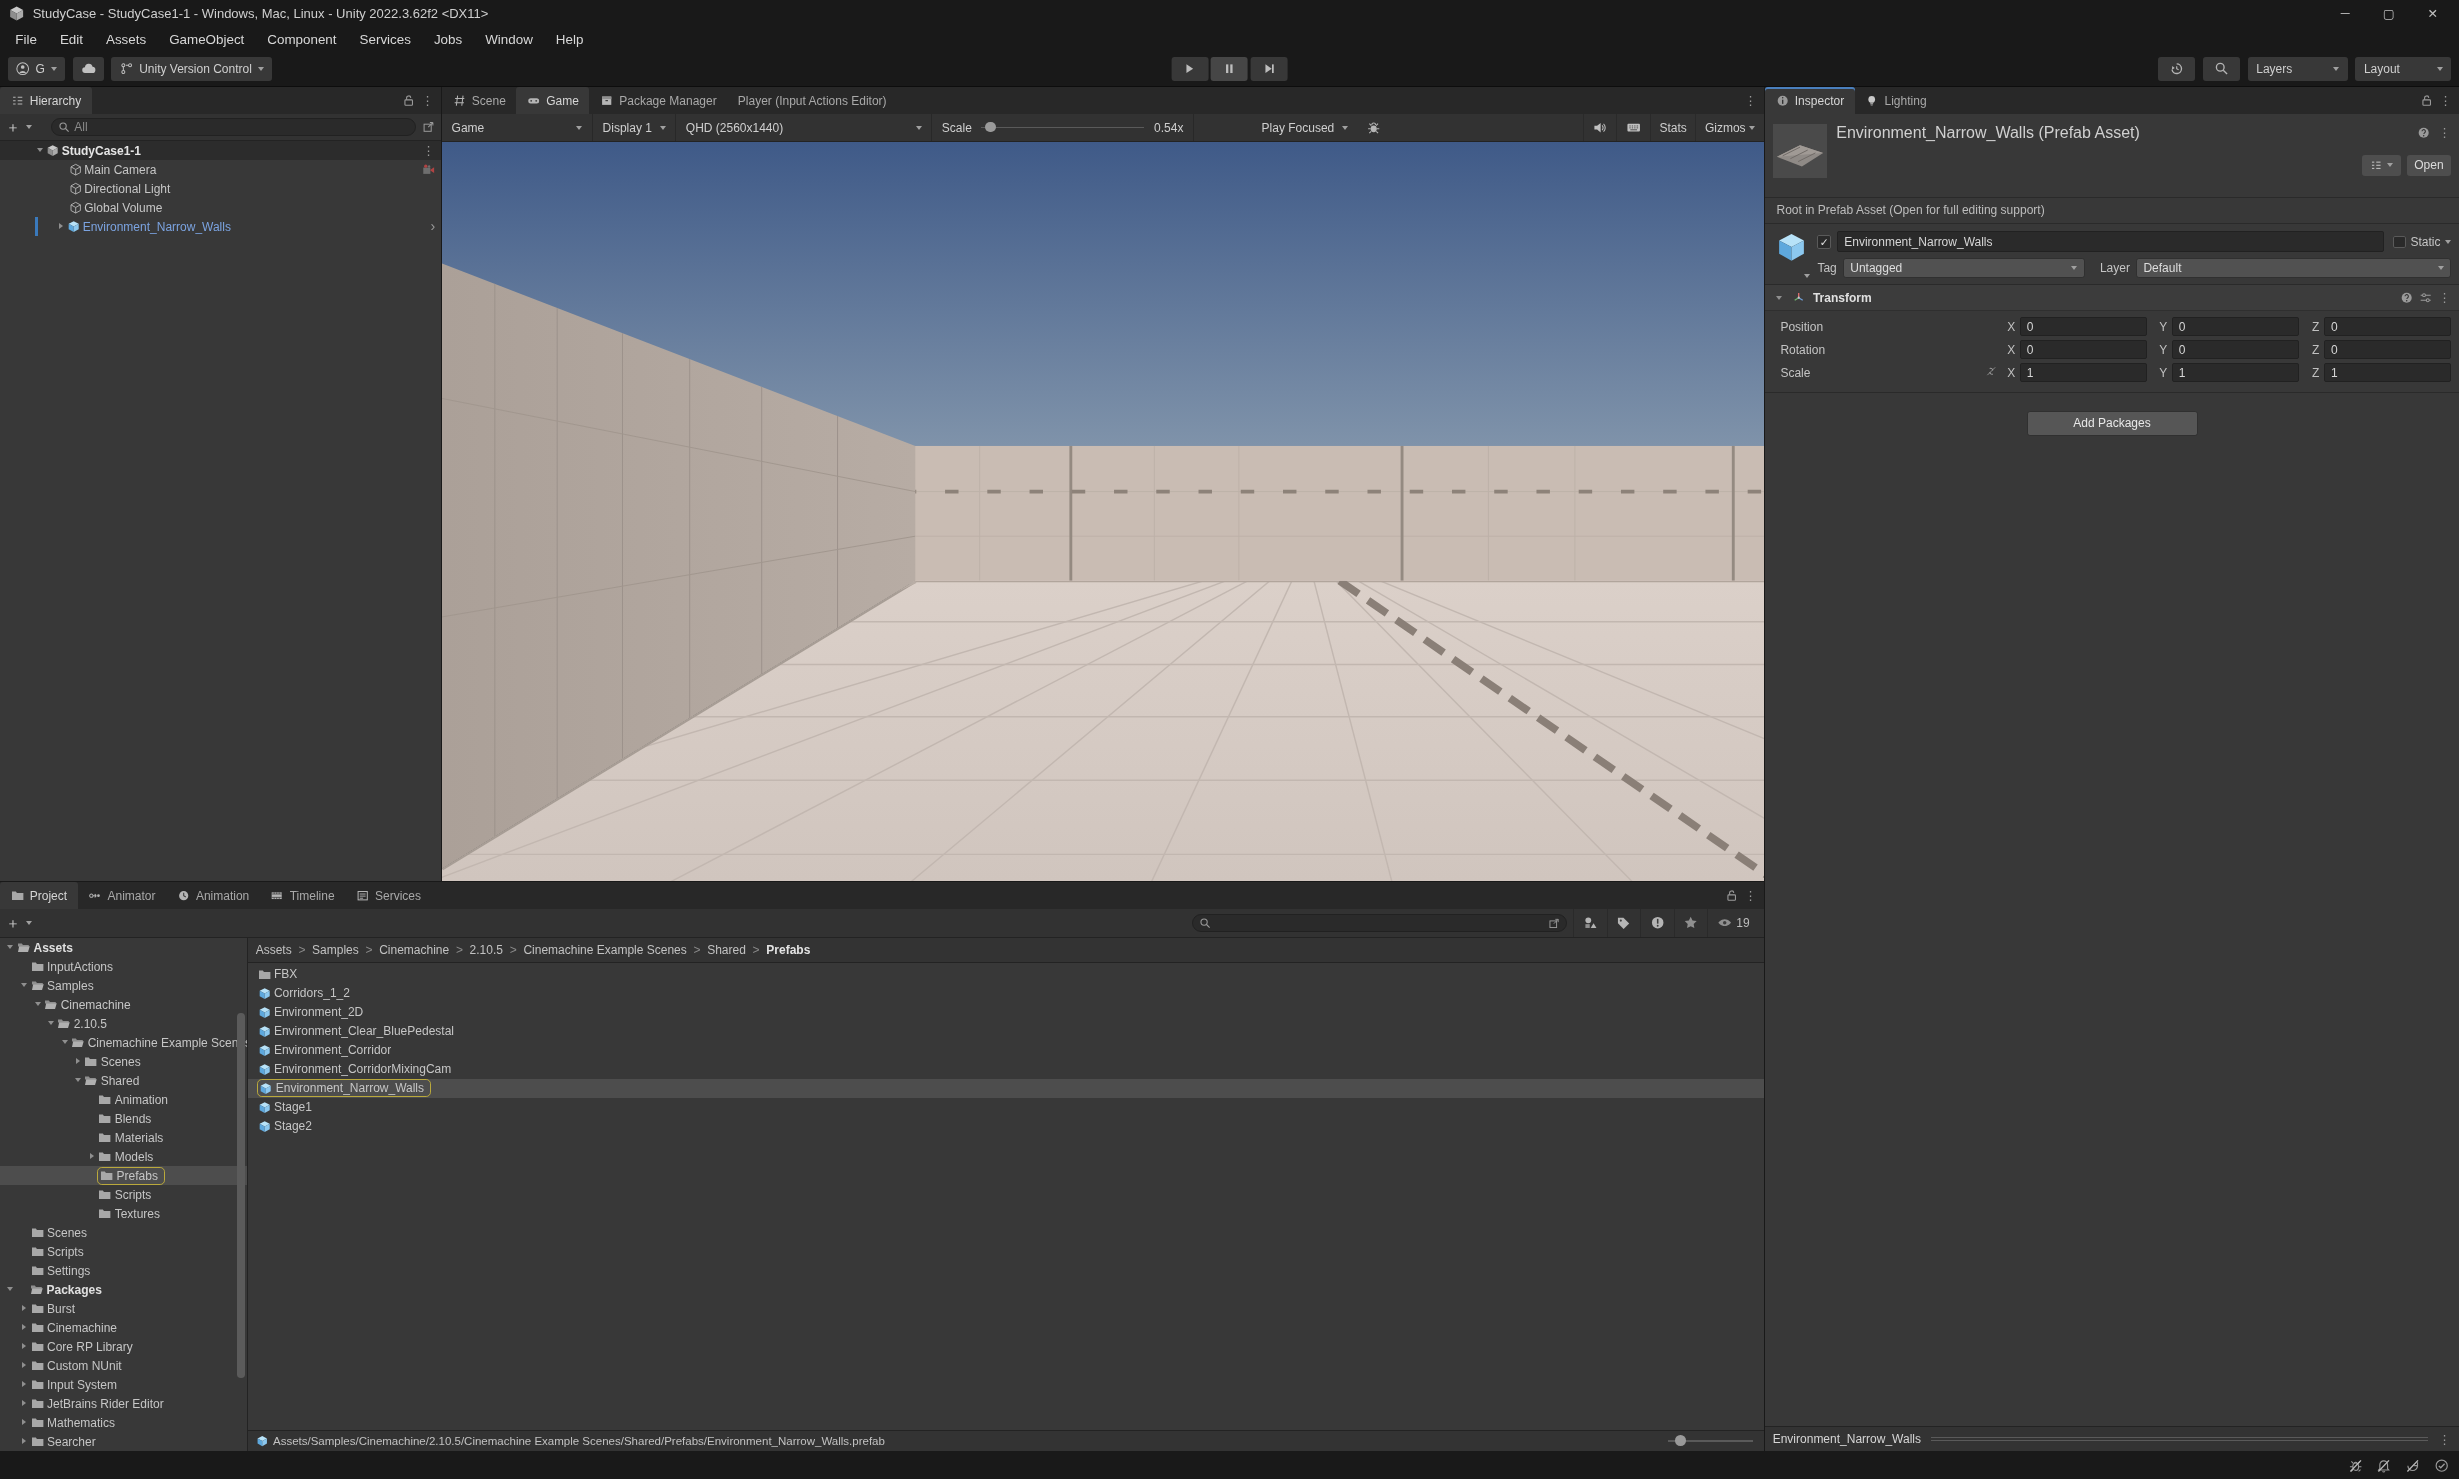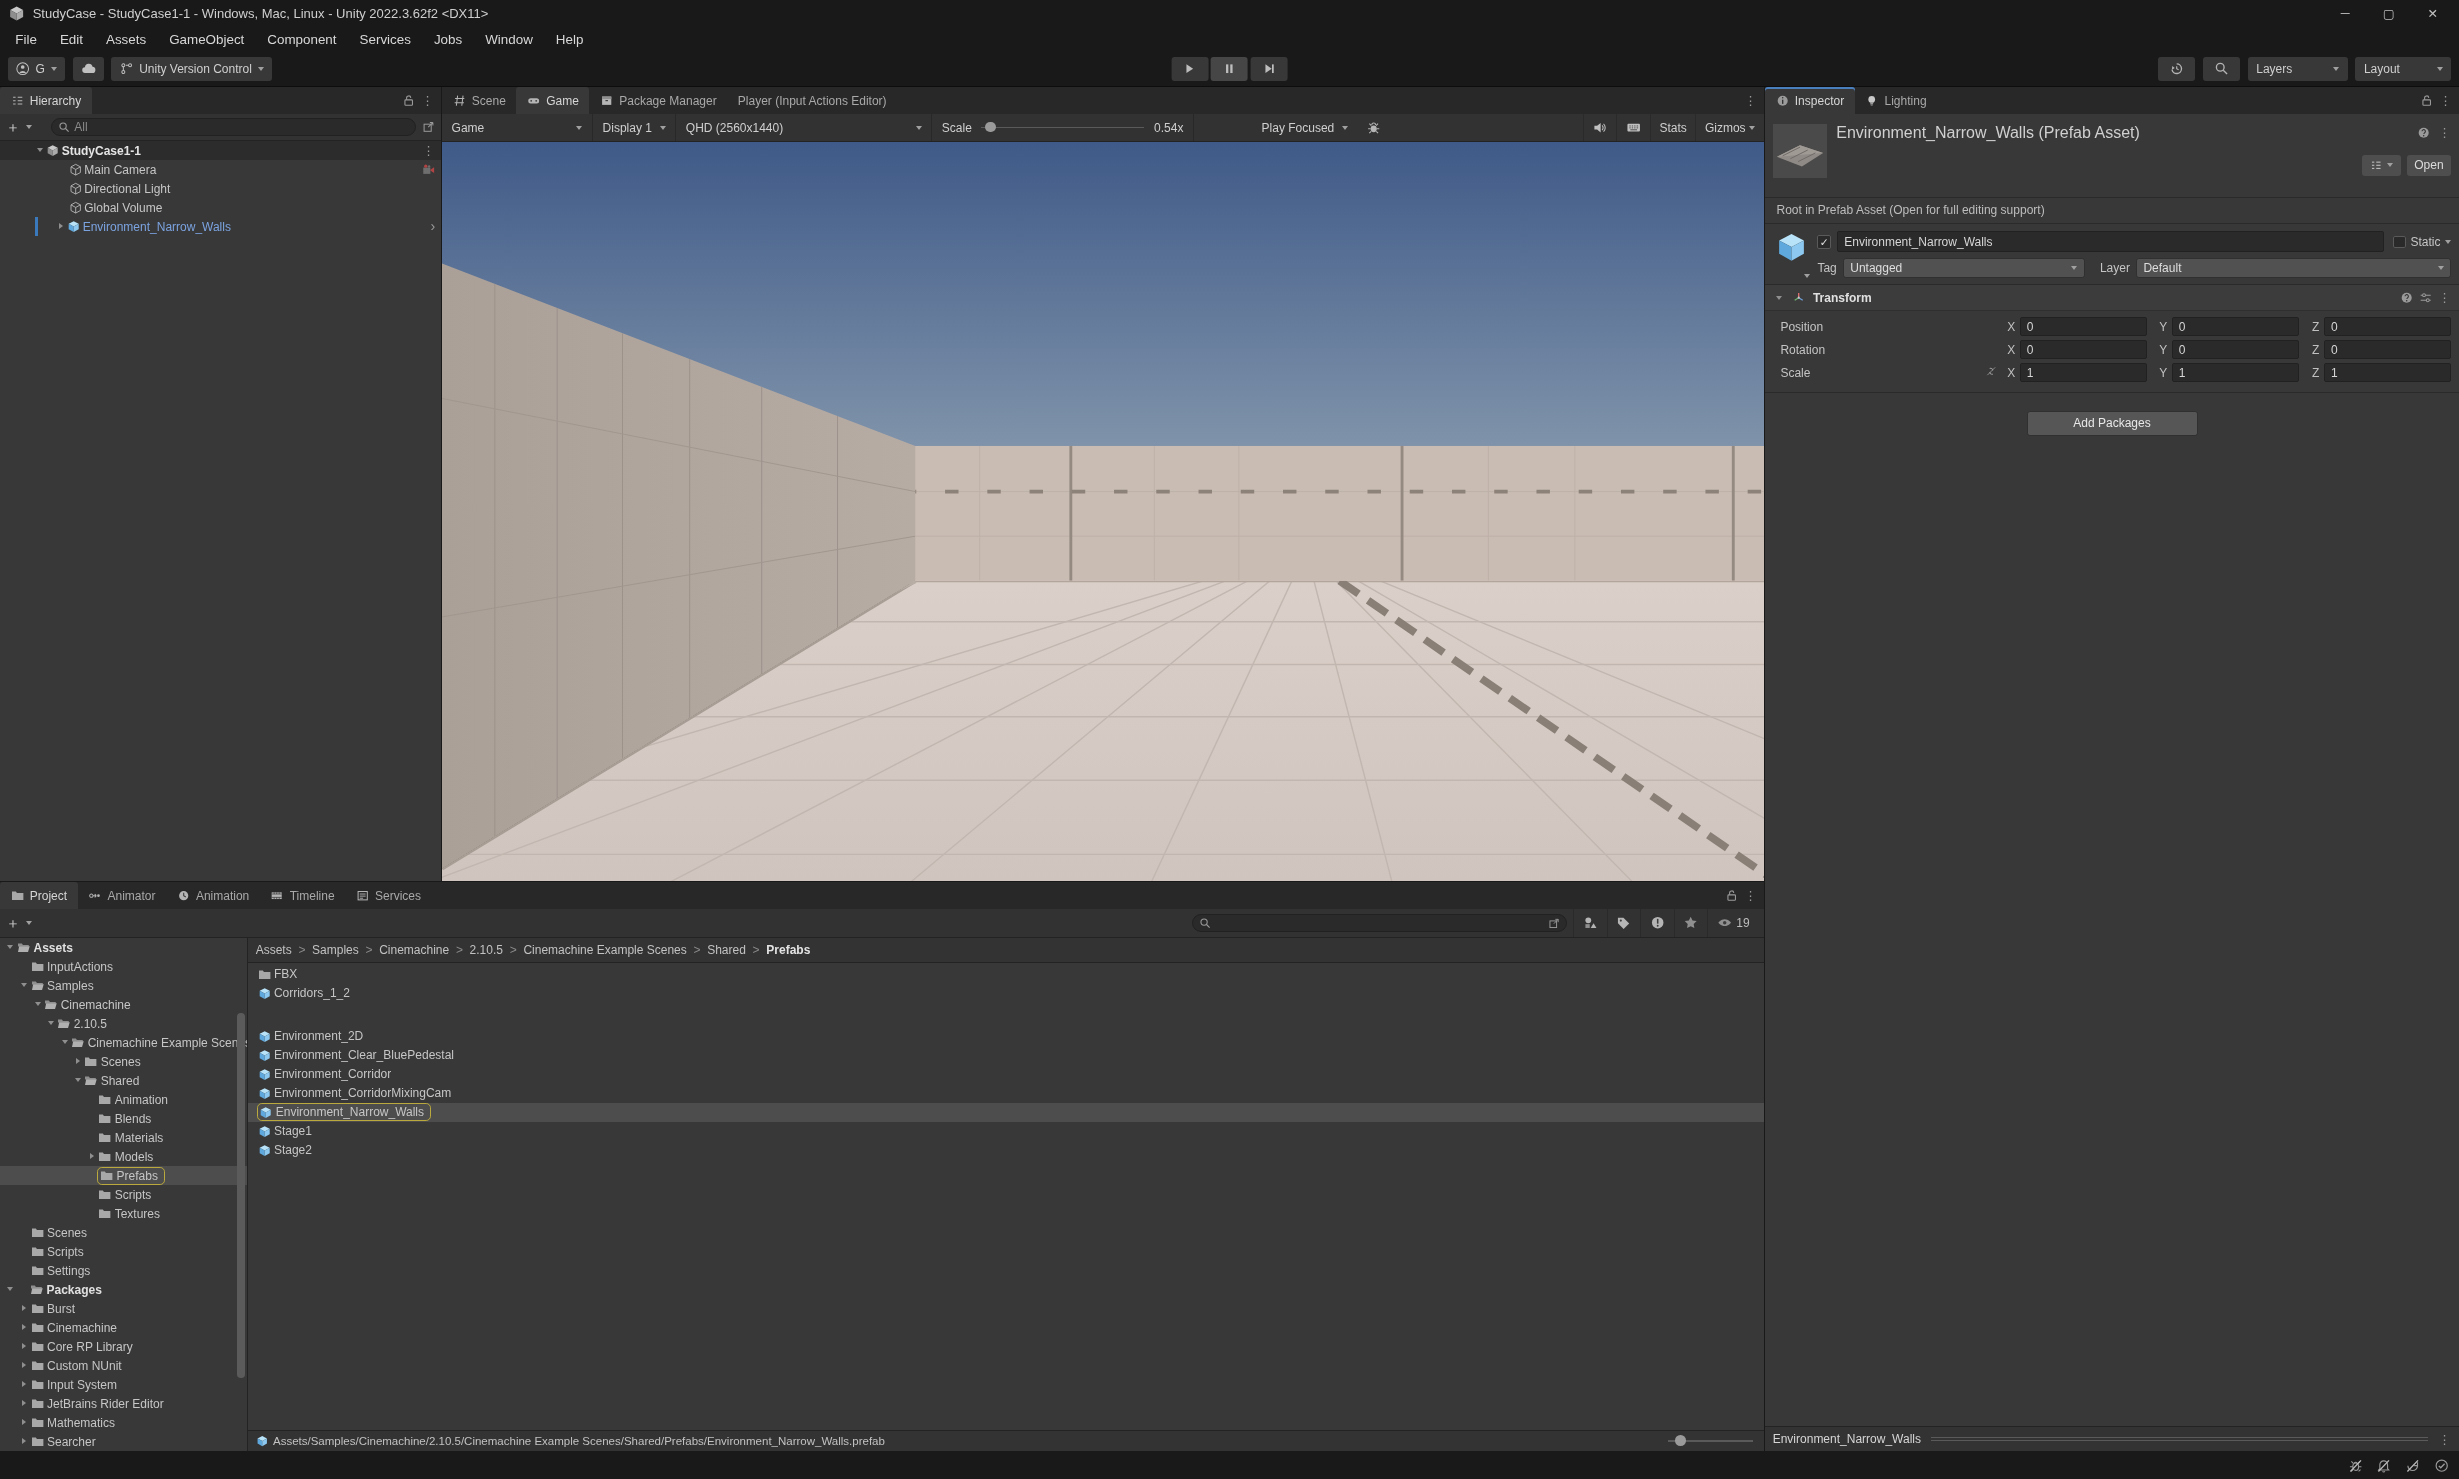--- a/index.html
+++ b/index.html
@@ -1003,21 +1003,21 @@
                   <span class="icon i14">
                     <svg viewBox="0 0 16 16">
                       <path d="M8 1.4l6 3.2-6 3.2-6-3.2z" fill="#b7e2f8"></path>
                       <path d="M2 4.6l6 3.2v6.6l-6-3.4z" fill="#5ea8dd"></path>
                       <path d="M14 4.6L8 7.8v6.6l6-3.4z" fill="#8cc8ef"></path>
                     </svg>
                   </span>
                   <span class="lbl">Corridors_1_2</span>
                 </span>
               </div>
-              <div class="trow" style="padding-left: 9.6px; margin-top: 24px;">
+              <div class="trow" style="padding-left: 9.6px;">
                 <span class="item-main">
                   <span class="icon i14">
                     <svg viewBox="0 0 16 16">
                       <path d="M8 1.4l6 3.2-6 3.2-6-3.2z" fill="#b7e2f8"></path>
                       <path d="M2 4.6l6 3.2v6.6l-6-3.4z" fill="#5ea8dd"></path>
                       <path d="M14 4.6L8 7.8v6.6l6-3.4z" fill="#8cc8ef"></path>
                     </svg>
                   </span>
                   <span class="lbl">Environment_2D</span>
                 </span>

